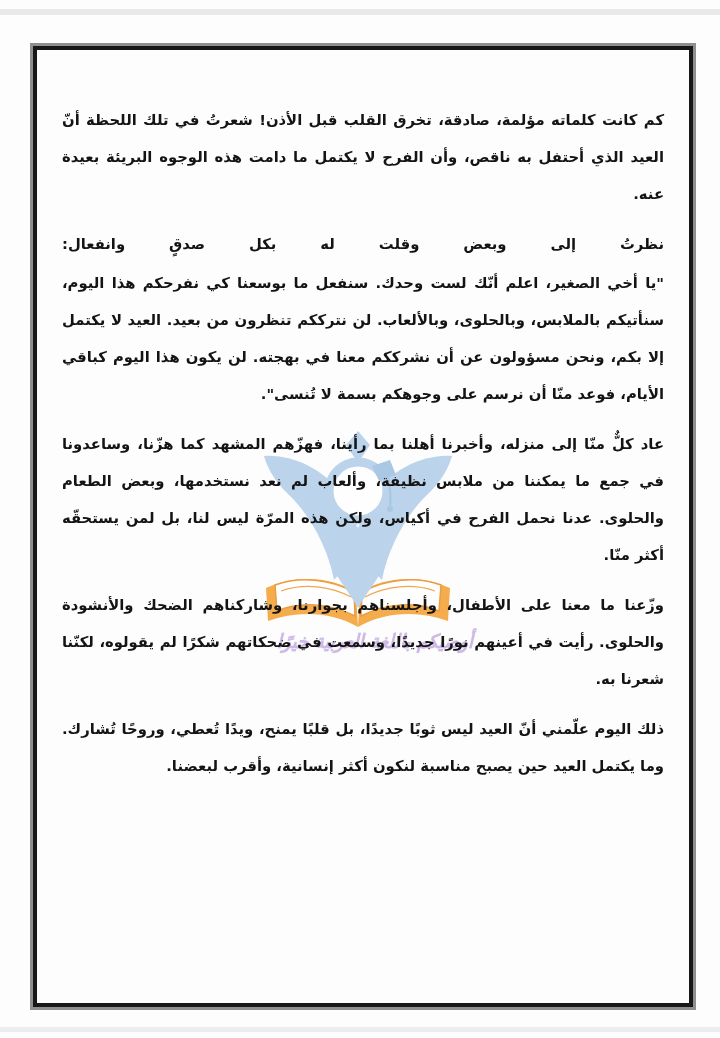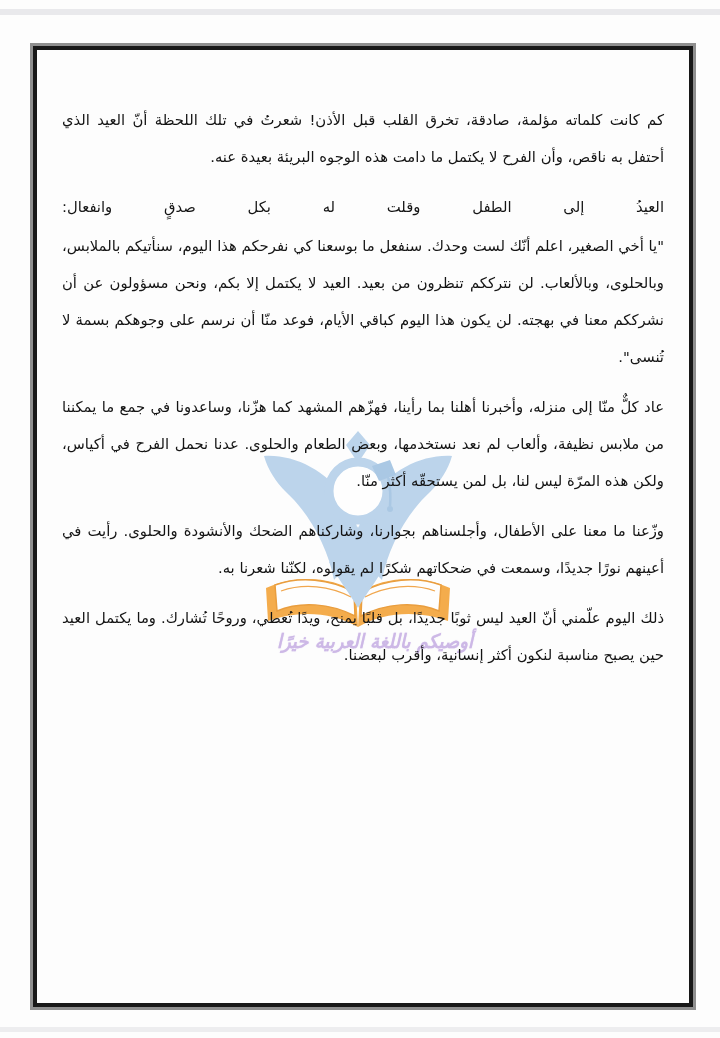--- a/index.html
+++ b/index.html
@@ -30,21 +30,21 @@
   }
 
   .content {
     position: relative;
     z-index: 2;
     direction: rtl;
   }
   p.para {
     margin: 0 0 13px 0;
     font-size: 14.8px;
-    font-weight: normal;
+    font-weight: bold;
     line-height: 37px;
     color: #141414;
     text-align: justify;
     direction: rtl;
     unicode-bidi: plaintext;
   }
   p.para.intro {
     text-align-last: justify;
     margin-bottom: 2px;
   }
@@ -105,21 +105,21 @@
 
         <path d="M124 36 L142 30 L148 45 L131 51 Z" fill="#a4c4e2"></path>
         <path d="M140 46 C142 56 143 66 142 76" fill="none" stroke="#a4c4e2" stroke-width="2.5"></path>
         <circle cx="142" cy="79" r="3" fill="#a4c4e2"></circle>
       </svg>
       <div class="wm-caption">أوصيكم باللغة العربية خيرًا</div>
     </div>
 
     <div class="content">
       <p class="para">كم كانت كلماته مؤلمة، صادقة، تخرق القلب قبل الأذن! شعرتُ في تلك اللحظة أنّ العيد الذي أحتفل به ناقص، وأن الفرح لا يكتمل ما دامت هذه الوجوه البريئة بعيدة عنه.</p>
-      <p class="para intro">العيدُ إلى الطفل وقلت له بكل صدقٍ وانفعال:</p>
+      <p class="para intro">نظرتُ إلى وبعض وقلت له بكل صدقٍ وانفعال:</p>
       <p class="para">"يا أخي الصغير، اعلم أنّك لست وحدك. سنفعل ما بوسعنا كي نفرحكم هذا اليوم، سنأتيكم بالملابس، وبالحلوى، وبالألعاب. لن نترككم تنظرون من بعيد. العيد لا يكتمل إلا بكم، ونحن مسؤولون عن أن نشرككم معنا في بهجته. لن يكون هذا اليوم كباقي الأيام، فوعد منّا أن نرسم على وجوهكم بسمة لا تُنسى".</p>
       <p class="para">عاد كلٌّ منّا إلى منزله، وأخبرنا أهلنا بما رأينا، فهزّهم المشهد كما هزّنا، وساعدونا في جمع ما يمكننا من ملابس نظيفة، وألعاب لم نعد نستخدمها، وبعض الطعام والحلوى. عدنا نحمل الفرح في أكياس، ولكن هذه المرّة ليس لنا، بل لمن يستحقّه أكثر منّا.</p>
       <p class="para">وزّعنا ما معنا على الأطفال، وأجلسناهم بجوارنا، وشاركناهم الضحك والأنشودة والحلوى. رأيت في أعينهم نورًا جديدًا، وسمعت في ضحكاتهم شكرًا لم يقولوه، لكنّنا شعرنا به.</p>
       <p class="para">ذلك اليوم علّمني أنّ العيد ليس ثوبًا جديدًا، بل قلبًا يمنح، ويدًا تُعطي، وروحًا تُشارك. وما يكتمل العيد حين يصبح مناسبة لنكون أكثر إنسانية، وأقرب لبعضنا.</p>
     </div>
 
   </div>
 </div>
 
 </body></html>

